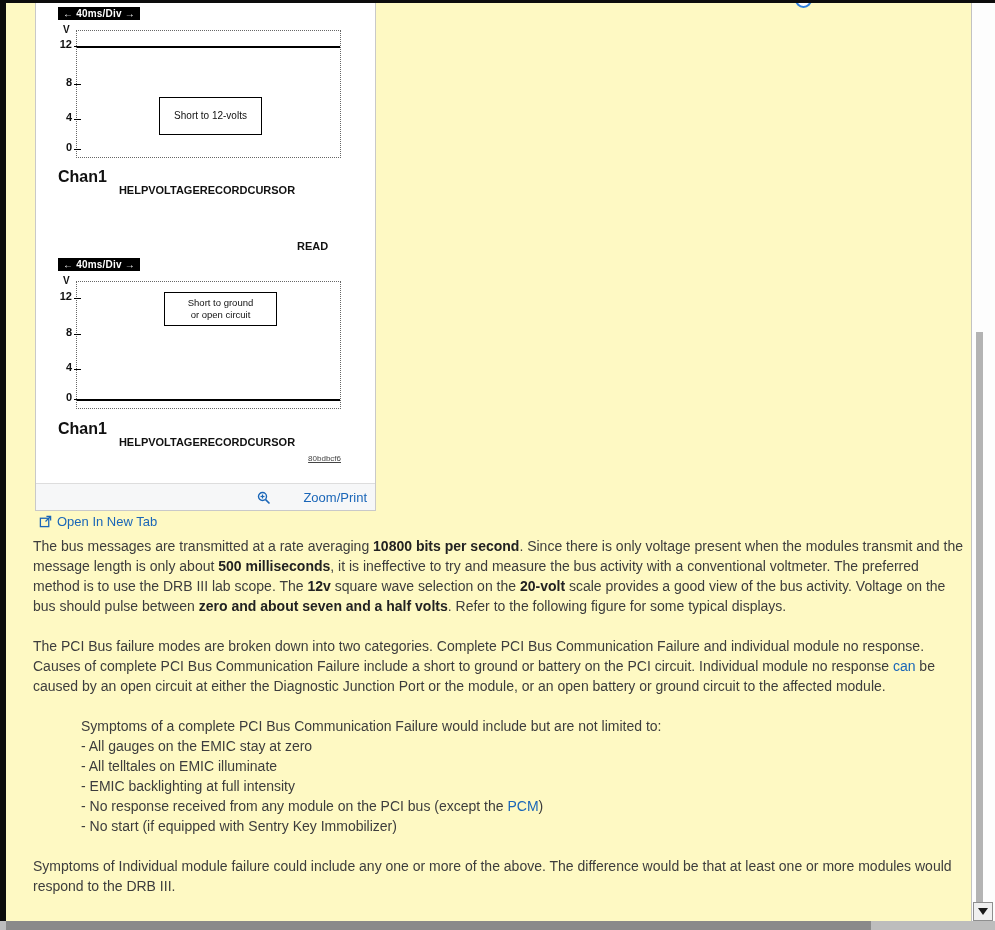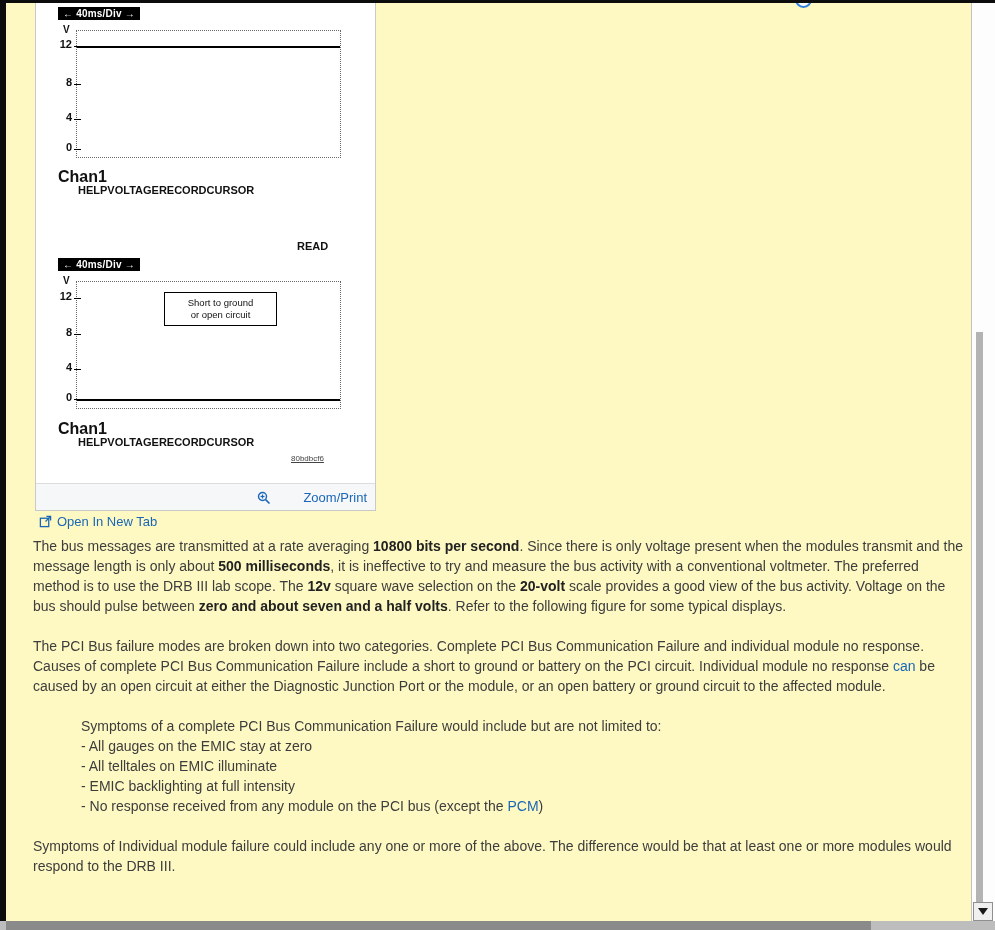--- a/index.html
+++ b/index.html
@@ -19,24 +19,24 @@
   .timediv { position:absolute; background:#000; color:#fff; font-size:10px; font-weight:bold;
     padding:1px 5px; letter-spacing:0.2px; }
   .vlabel { position:absolute; font-size:10px; font-weight:bold; color:#111; }
   .plot { position:absolute; width:265px; height:128px; border:1px dotted #666; background:#fff; }
   .signal { position:absolute; left:0; width:100%; height:2px; background:#000; }
   .dash { position:absolute; left:-3px; width:7px; height:1px; background:#000; }
   .yt { position:absolute; left:14px; width:22px; text-align:right; font-size:11px; font-weight:bold; color:#111; }
   .annot { position:absolute; border:1px solid #000; background:#fff; display:flex; flex-direction:column;
     align-items:center; justify-content:center; font-size:10px; color:#111; line-height:1.25; text-align:center; z-index:6; }
   .chan { position:absolute; font-size:16px; font-weight:bold; color:#111; }
-  .btnrow { position:absolute; left:42px; width:258px; display:flex; justify-content:flex-start;
+  .btnrow { position:absolute; left:42px; width:258px; display:flex; justify-content:center;
     font-size:11px; font-weight:bold; color:#111; }
   .readlbl { position:absolute; left:261px; top:240px; font-size:11px; font-weight:bold; color:#111; }
-  .figcode { position:absolute; left:255px; top:454px; width:50px; font-size:8px; color:#444;text-decoration:underline; }
+  .figcode { position:absolute; left:255px; top:454px; width:50px; text-align:right; font-size:8px; color:#444;text-decoration:underline; }
 
   .panel-footer { position:absolute; left:0; bottom:0; width:100%; height:27px;
     background:#f6f7f8; border-top:1px solid #ddd; }
   .footer-link { position:absolute; top:0; height:27px; display:flex; align-items:center; gap:5px;
     color:#1a66b8; font-size:13px; cursor:pointer; }
   .footer-link.open { left:3px;margin-top:24px; }
   .footer-link.zoom { right:8px;gap:32px; }
   .icon { display:inline-flex; align-items:center; }
 
   
@@ -76,20 +76,23 @@
     <div class="yt" style="top:141px;">0</div>
 
     <div class="plot" style="left:40px; top:30px;">
       <div class="dash" style="top:15px;"></div>
       <div class="dash" style="top:53px;"></div>
       <div class="dash" style="top:88px;"></div>
       <div class="dash" style="top:118px;"></div>
       <div class="signal" style="top:15px;"></div>
     </div>
 
+    <div class="annot" style="left:123px; top:97px; width:103px; height:38px;">
+      <div>Short to 12-volts</div>
+    </div>
 
     <div class="chan" style="left:22px; top:168px;">Chan1</div>
     <div class="btnrow" style="top:184px;">
       <span>HELP</span>
       <span>VOLTAGE</span>
       <span>RECORD</span>
       <span>CURSOR</span>
     </div>
 
     <div class="readlbl">READ</div>
@@ -152,20 +155,21 @@
 
   <div class="content">
     <div class="block"><span class="seg-p">The bus messages are transmitted at a rate averaging </span><span class="seg-b">10800 bits per second</span><span class="seg-p">. Since there is only voltage present when the modules transmit and the message length is only about </span><span class="seg-b">500 milliseconds</span><span class="seg-p">, it is ineffective to try and measure the bus activity with a conventional voltmeter. The preferred method is to use the DRB III lab scope. The </span><span class="seg-b">12v</span><span class="seg-p"> square wave selection on the </span><span class="seg-b">20-volt</span><span class="seg-p"> scale provides a good view of the bus activity. Voltage on the bus should pulse between </span><span class="seg-b">zero and about seven and a half volts</span><span class="seg-p">. Refer to the following figure for some typical displays.</span></div>
     <div class="block"><span class="seg-p">The PCI Bus failure modes are broken down into two categories. Complete PCI Bus Communication Failure and individual module no response. Causes of complete PCI Bus Communication Failure include a short to ground or battery on the PCI circuit. Individual module no response </span><span class="seg-a">can</span><span class="seg-p"> be caused by an open circuit at either the Diagnostic Junction Port or the module, or an open battery or ground circuit to the affected module.</span></div>
     <div class="block">
       <div class="line"><span class="seg-p">Symptoms of a complete PCI Bus Communication Failure would include but are not limited to:</span></div>
       <div class="line"><span class="seg-p">- All gauges on the EMIC stay at zero</span></div>
       <div class="line"><span class="seg-p">- All telltales on EMIC illuminate</span></div>
       <div class="line"><span class="seg-p">- EMIC backlighting at full intensity</span></div>
       <div class="line"><span class="seg-p">- No response received from any module on the PCI bus (except the </span><span class="seg-a">PCM</span><span class="seg-p">)</span></div>
+      <div class="line"><span class="seg-p">- No start (if equipped with Sentry Key Immobilizer)</span></div>
     </div>
     <div class="block"><span class="seg-p">Symptoms of Individual module failure could include any one or more of the above. The difference would be that at least one or more modules would respond to the DRB III.</span></div>
   </div>
 
   <div class="vscroll">
     <div class="vthumb"></div>
     <div class="vdown">
       <div class="tri"></div>
     </div>
   </div>

